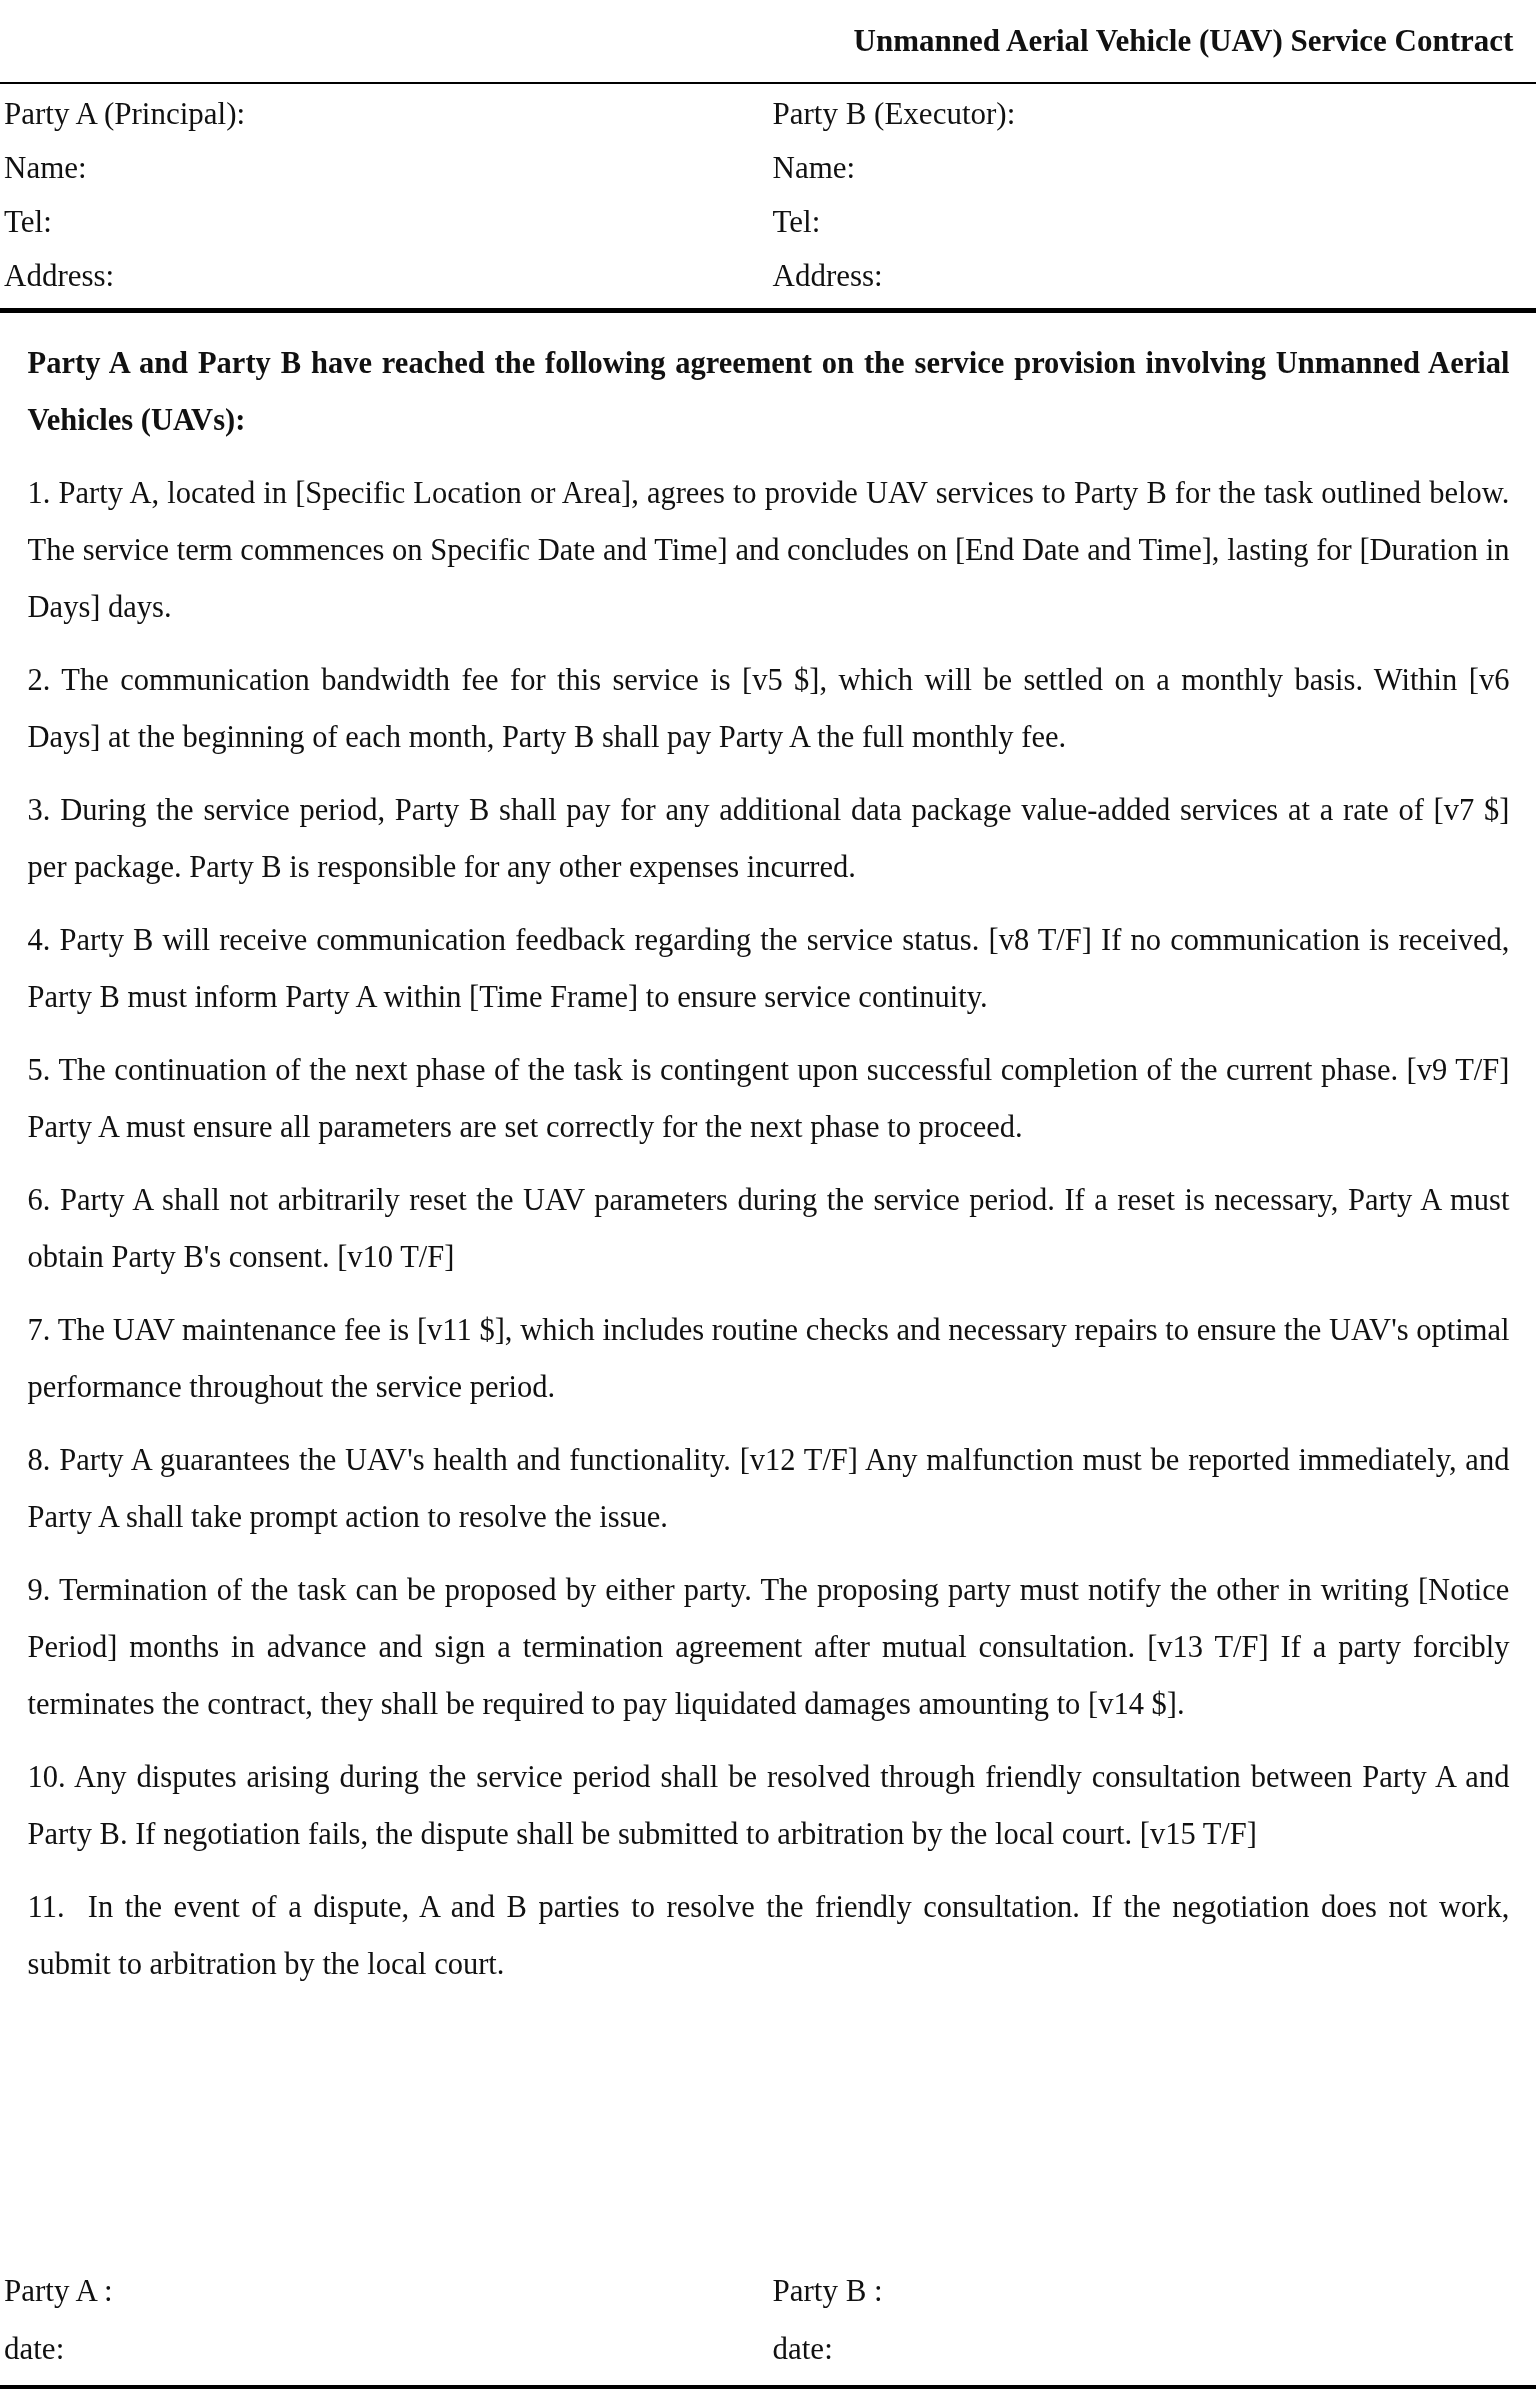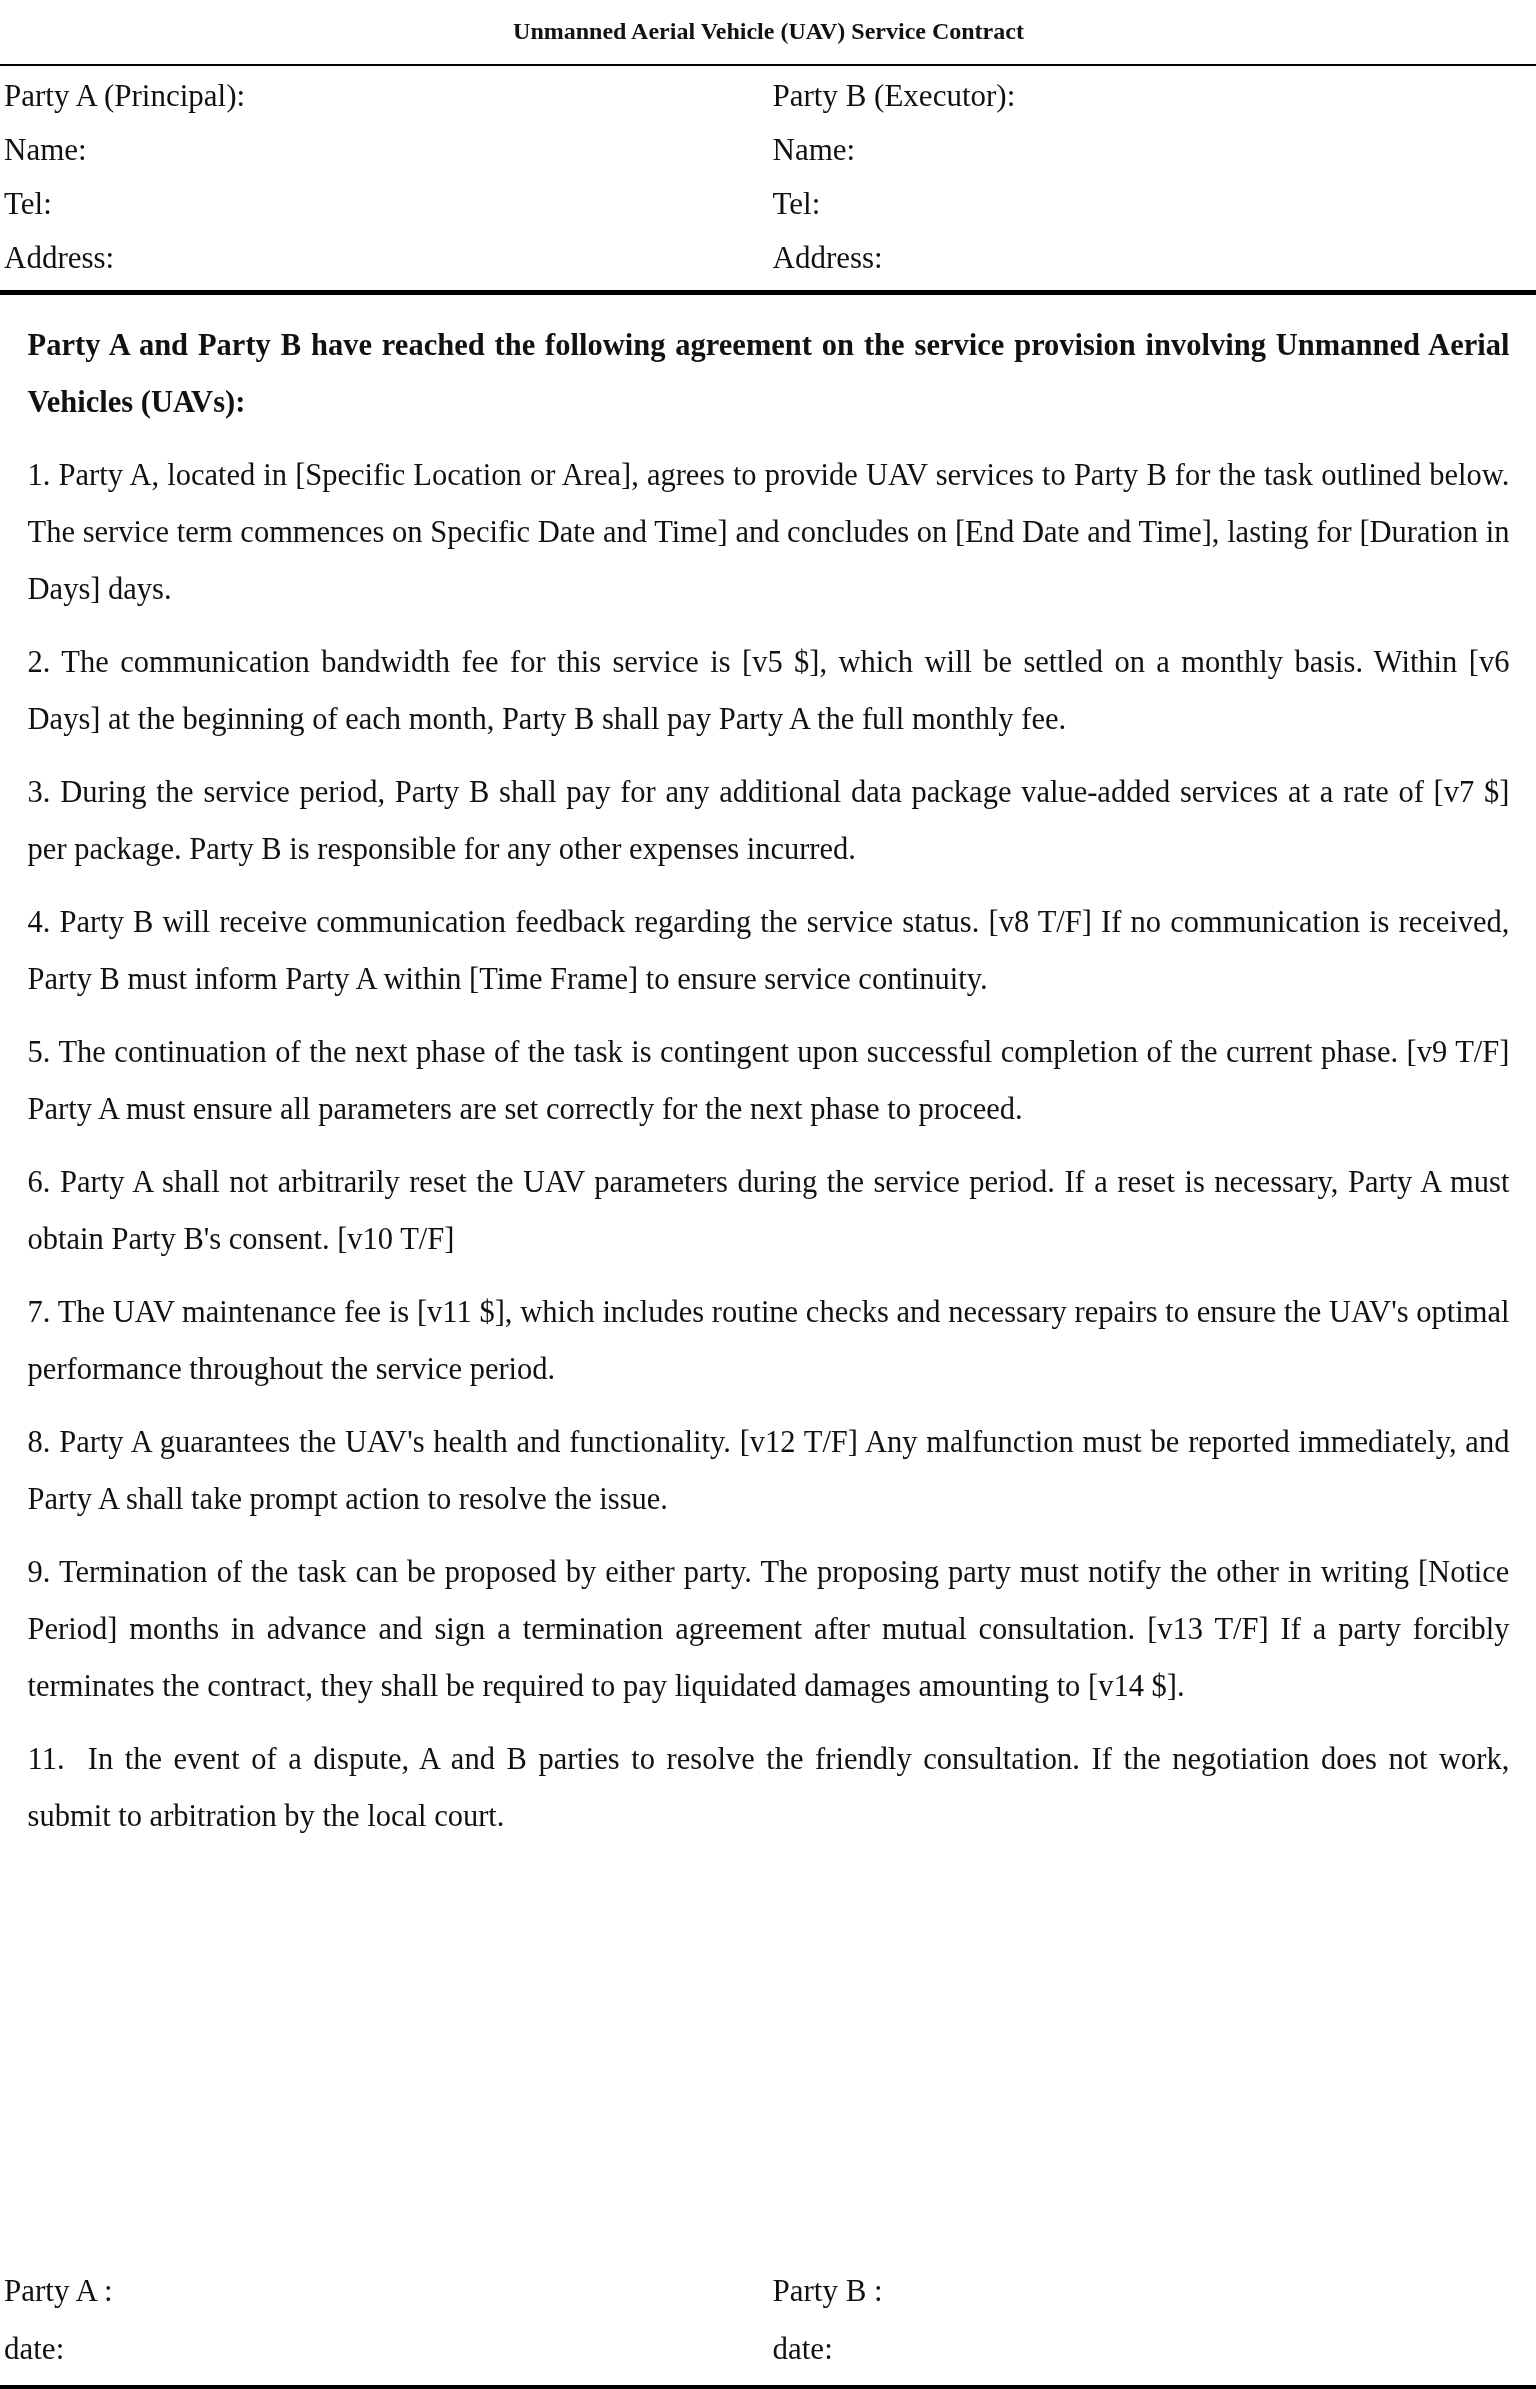--- a/index.html
+++ b/index.html
@@ -13,26 +13,26 @@
     height: 2389px;
     background: #ffffff;
     color: #111111;
     font-family: "Liberation Serif", "DejaVu Serif", serif;
     display: flex;
     flex-direction: column;
     box-sizing: border-box;
     overflow: hidden;
   }
   .title {
-    margin: 3px;
+    margin: 12px;
     padding: 6.8px 11.6px 7.8px;
-    font-size: 24px;
+    font-size: 31px;
     line-height: 43px;
     font-weight: 700;
-    text-align: center;
+    text-align: right;
   }
   .rule {
     width: 100%;
     height: 0;
     flex: 0 0 auto;
   }
   .rule.thin   { border-top: 2.4px solid #000; }
   .rule.thick  { border-top: 5.3px solid #000; }
   .rule.bottom { border-top: 4.4px solid #000; }
   .party-table {
@@ -106,20 +106,21 @@
     <p class="intro">Party A and Party B have reached the following agreement on the service provision involving Unmanned Aerial Vehicles (UAVs):</p>
     <p>1. Party A, located in [Specific Location or Area], agrees to provide UAV services to Party B for the task outlined below. The service term commences on Specific Date and Time] and concludes on [End Date and Time], lasting for [Duration in Days] days.</p>
     <p>2. The communication bandwidth fee for this service is [v5 $], which will be settled on a monthly basis. Within [v6 Days] at the beginning of each month, Party B shall pay Party A the full monthly fee.</p>
     <p>3. During the service period, Party B shall pay for any additional data package value-added services at a rate of [v7 $] per package. Party B is responsible for any other expenses incurred.</p>
     <p>4. Party B will receive communication feedback regarding the service status. [v8 T/F] If no communication is received, Party B must inform Party A within [Time Frame] to ensure service continuity.</p>
     <p>5. The continuation of the next phase of the task is contingent upon successful completion of the current phase. [v9 T/F] Party A must ensure all parameters are set correctly for the next phase to proceed.</p>
     <p>6. Party A shall not arbitrarily reset the UAV parameters during the service period. If a reset is necessary, Party A must obtain Party B's consent. [v10 T/F]</p>
     <p>7. The UAV maintenance fee is [v11 $], which includes routine checks and necessary repairs to ensure the UAV's optimal performance throughout the service period.</p>
     <p>8. Party A guarantees the UAV's health and functionality. [v12 T/F] Any malfunction must be reported immediately, and Party A shall take prompt action to resolve the issue.</p>
     <p>9. Termination of the task can be proposed by either party. The proposing party must notify the other in writing [Notice Period] months in advance and sign a termination agreement after mutual consultation. [v13 T/F] If a party forcibly terminates the contract, they shall be required to pay liquidated damages amounting to [v14 $].</p>
+    <p>10. Any disputes arising during the service period shall be resolved through friendly consultation between Party A and Party B. If negotiation fails, the dispute shall be submitted to arbitration by the local court. [v15 T/F]</p>
     <p>11.&nbsp; In the event of a dispute, A and B parties to resolve the friendly consultation. If the negotiation does not work, submit to arbitration by the local court.</p>
   </div>
 
   <div class="spacer"></div>
 
   <div class="signature">
     <div class="two-col-row">
       <div class="cell">Party A :</div>
       <div class="cell">Party B :</div>
     </div>

